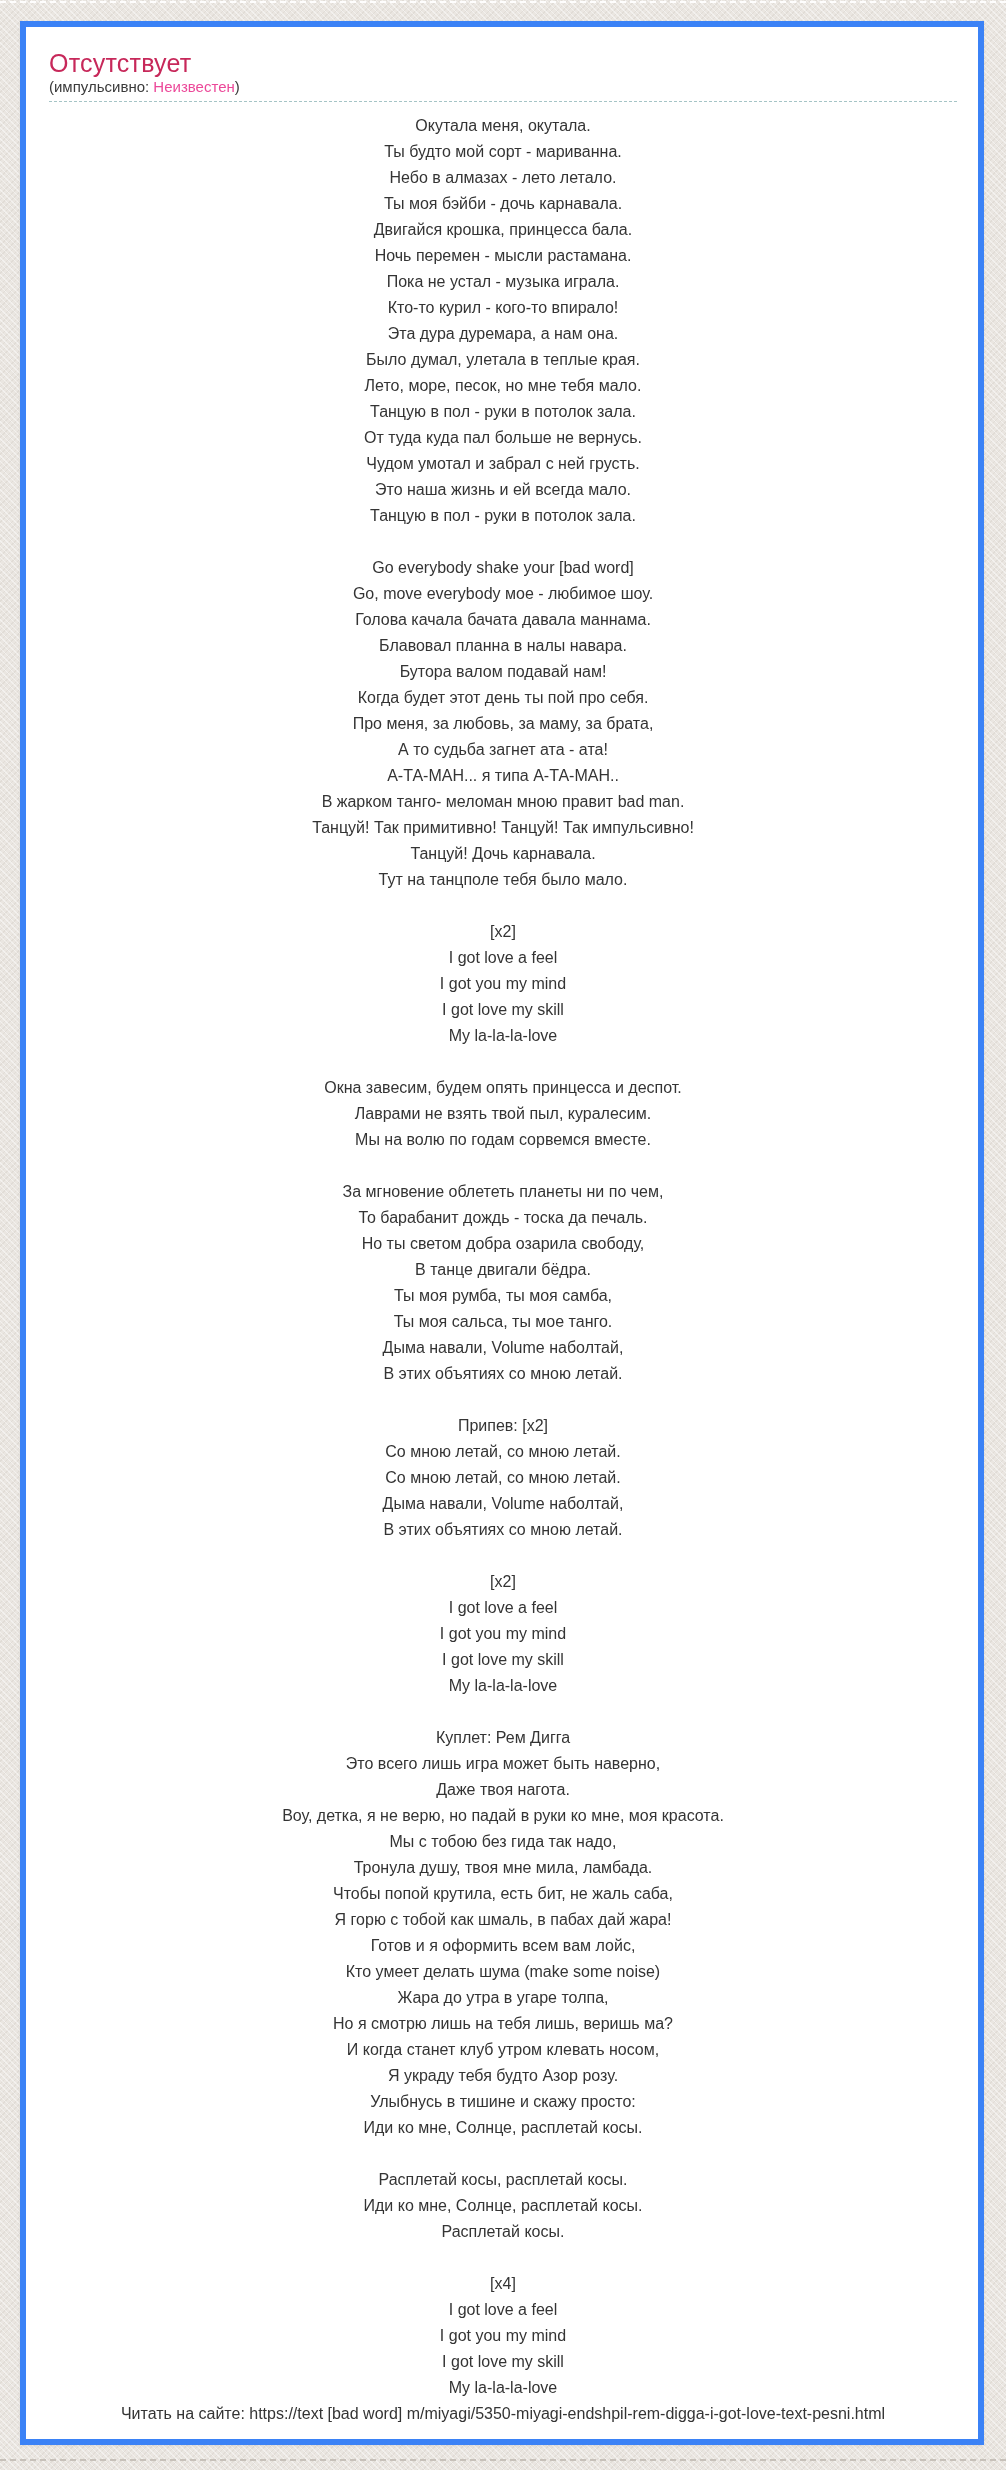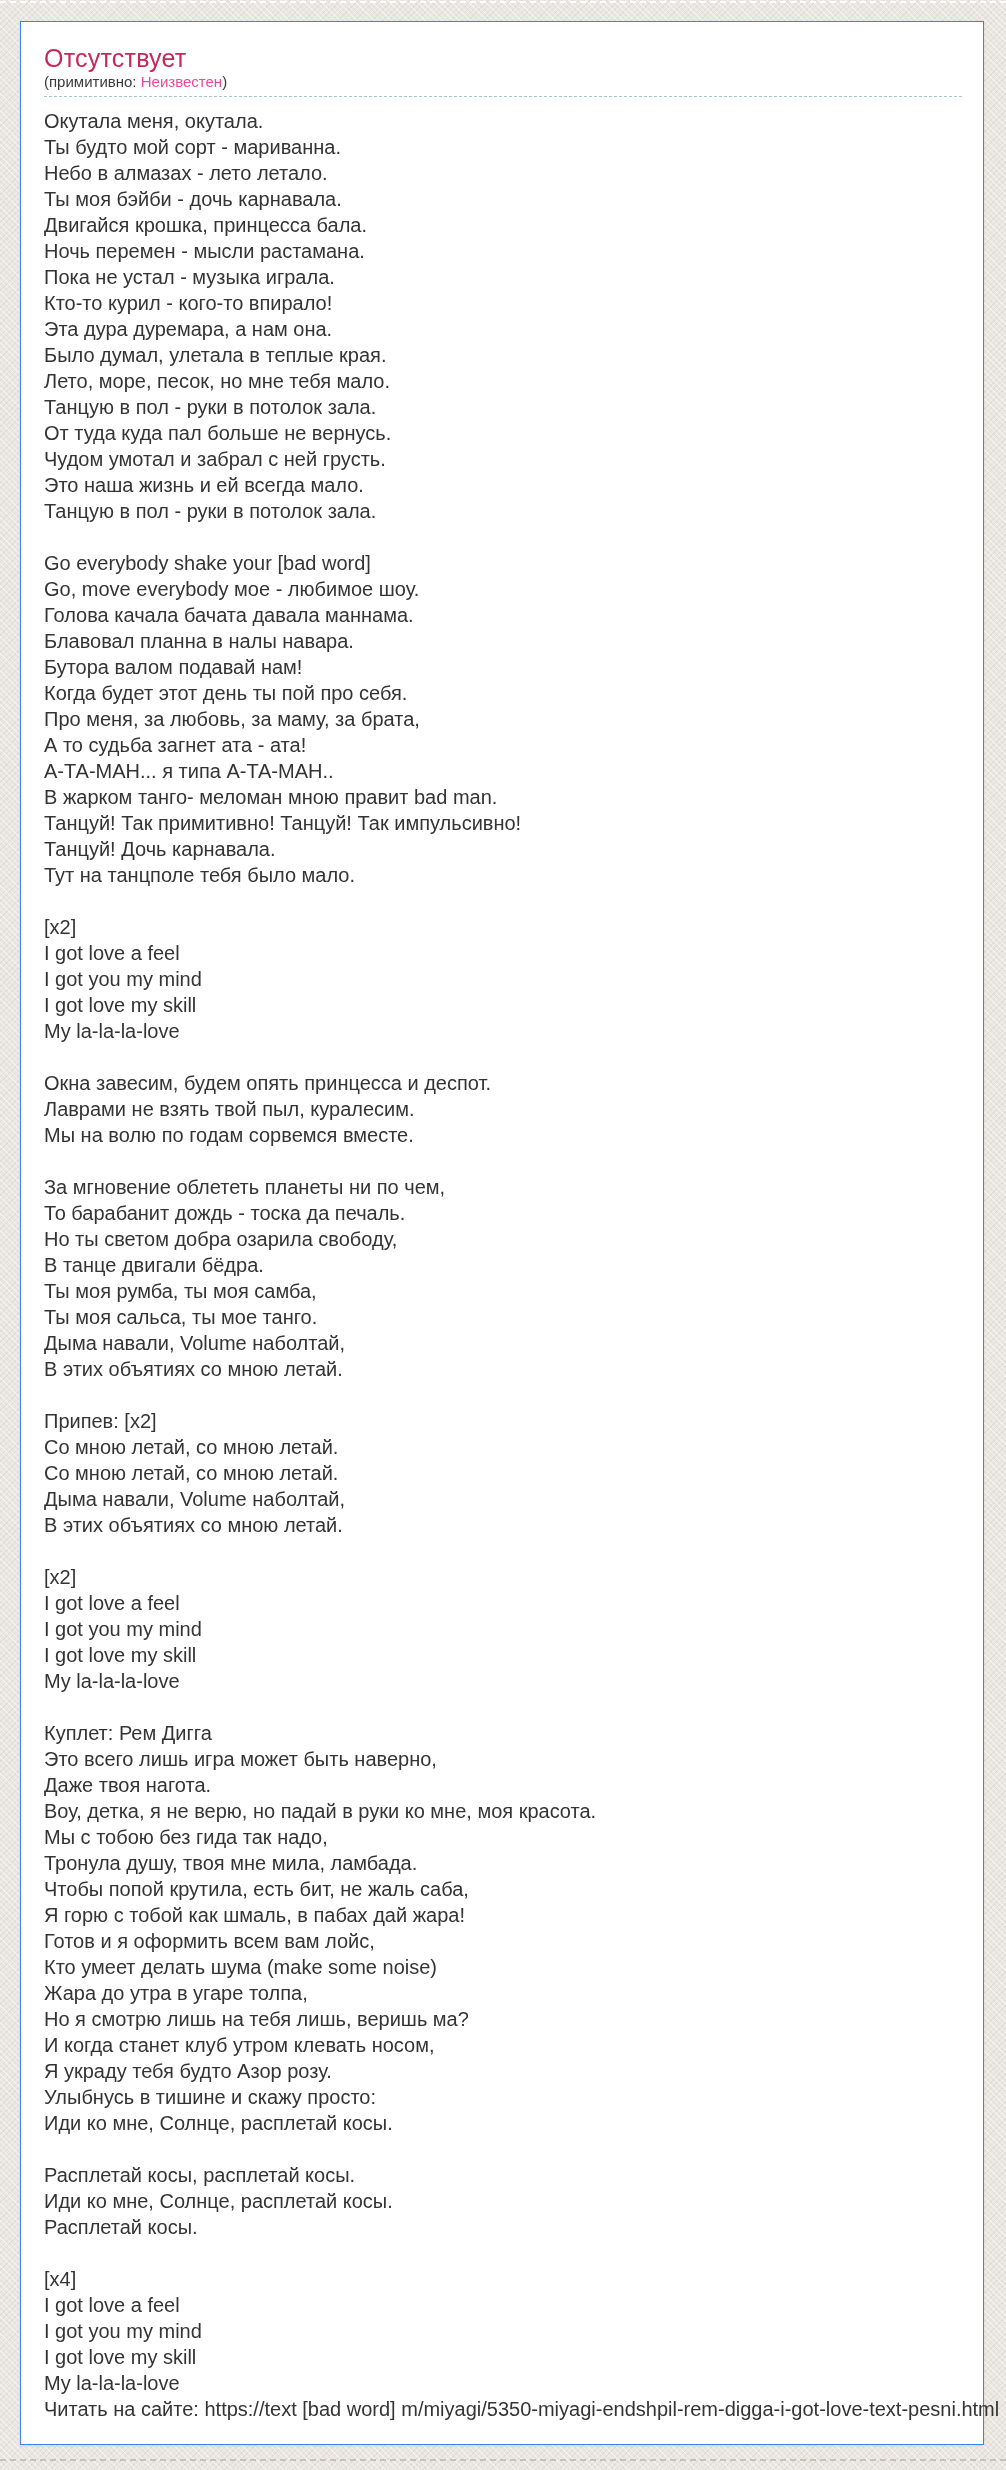--- a/index.html
+++ b/index.html
@@ -30,21 +30,21 @@
     border-top: 2px dashed #c7c1ba;
   }
   .card {
     position: absolute;
     left: 20px;
     top: 21px;
     width: 964px;
     height: 2424px;
     box-sizing: border-box;
     background: #ffffff;
-    border: 1px solid #3b82f6;
+    border: 6px solid #3b82f6;
     box-shadow: 0 1px 3px rgba(0,0,0,0.07);
     padding: 22px 21px 20px 23px;
     overflow: visible;
   }
   .song-header {
     padding-bottom: 5px;
     border-bottom: 1px dashed #a5c4c6;
   }
   .song-title {
     margin: 0;
@@ -59,36 +59,37 @@
     line-height: 19px;
     color: #3a3a3a;
   }
   .artist-link {
     color: #ec4899;
     text-decoration: none;
     cursor: pointer;
   }
   .lyrics {
     margin-top: 11px;
-    font-size: 20px;
+    font-size: 16px;
     line-height: 26px;
     color: #343434;
     white-space: pre;      
     overflow: visible;     
+    text-align: center;
   }
 </style>
 </head>
 <body>
 
 <div class="perforation-top"></div>
 
 <div class="card">
   <div class="song-header">
     <h1 class="song-title">Отсутствует</h1>
-    <div class="artist-line"><span>(примитивно: </span><a class="artist-link">Неизвестен</a><span>)</span></div>
+    <div class="artist-line"><span>(импульсивно: </span><a class="artist-link">Неизвестен</a><span>)</span></div>
   </div>
 
   <div class="lyrics">Окутала меня, окутала.
 Ты будто мой сорт - мариванна.
 Небо в алмазах - лето летало.
 Ты моя бэйби - дочь карнавала.
 Двигайся крошка, принцесса бала.
 Ночь перемен - мысли растамана.
 Пока не устал - музыка играла.
 Кто-то курил - кого-то впирало!

